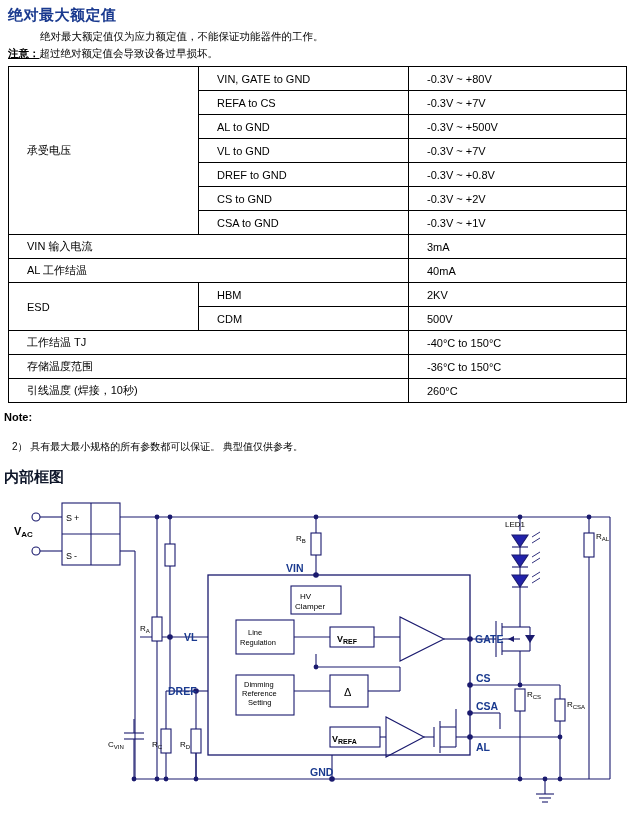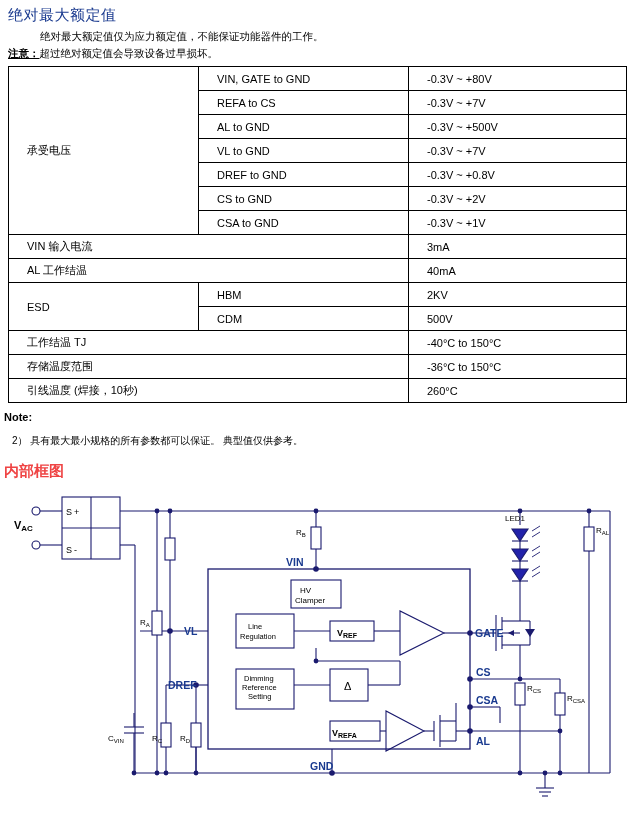--- a/index.html
+++ b/index.html
@@ -17,21 +17,21 @@
     overflow: hidden;
   }
   .page {
     position: relative;
     width: 634px;
     height: 836px;
     padding: 0;
   }
   .section-title {
     color: #1a3a8f;
-    font-weight: normal;
+    font-weight: bold;
     font-size: 15px;
     margin: 6px 0 4px 8px;
     letter-spacing: 0.5px;
   }
   .note-line {
     font-size: 10.5px;
     margin: 0 0 2px 8px;
     line-height: 1.4;
   }
   .note-underline {
@@ -53,29 +53,29 @@
     padding: 3px 18px;
     height: 17px;
     vertical-align: middle;
   }
   .col-a { width: 190px; }
   .col-b { width: 210px; }
   .col-c { width: 218px; }
   .notes-head {
     font-weight: bold;
     font-size: 11px;
-    margin: 8px 0 10px 4px;
+    margin: 8px 0 16px 4px;
   }
   .note-item {
     font-size: 10px;
     margin: 0 0 2px 12px;
     line-height: 1.5;
   }
   .blockdiagram-title {
-    color: #ef4444;
+    color: #0f172a;
     font-weight: bold;
     font-size: 15px;
     margin: 14px 4px 2px 4px;
   }
   .diagram-wrap {
     position: relative;
     width: 634px;
     height: 320px;
   }
   svg.diagram {

